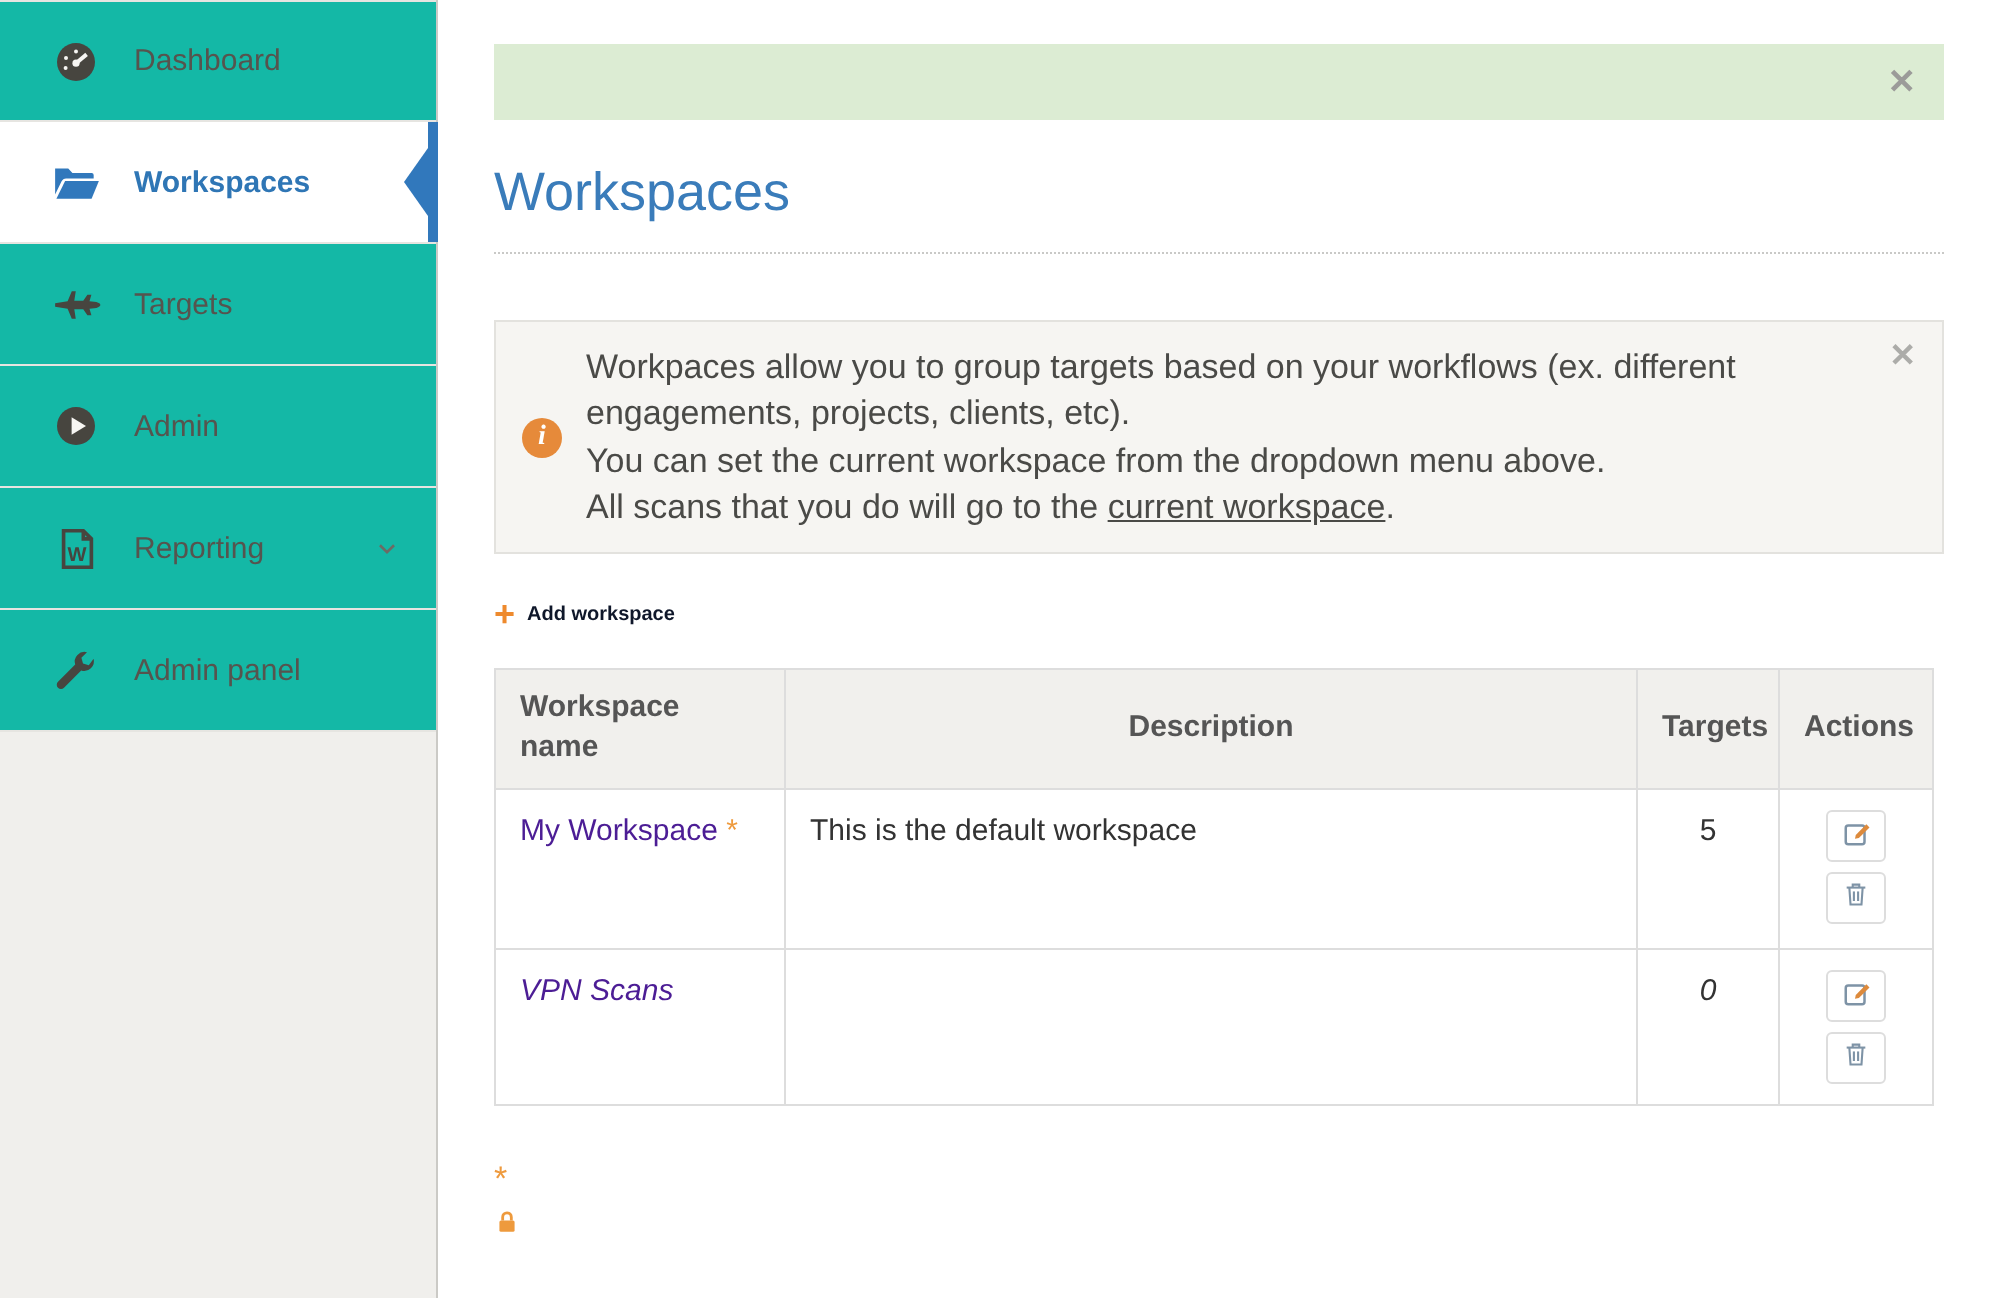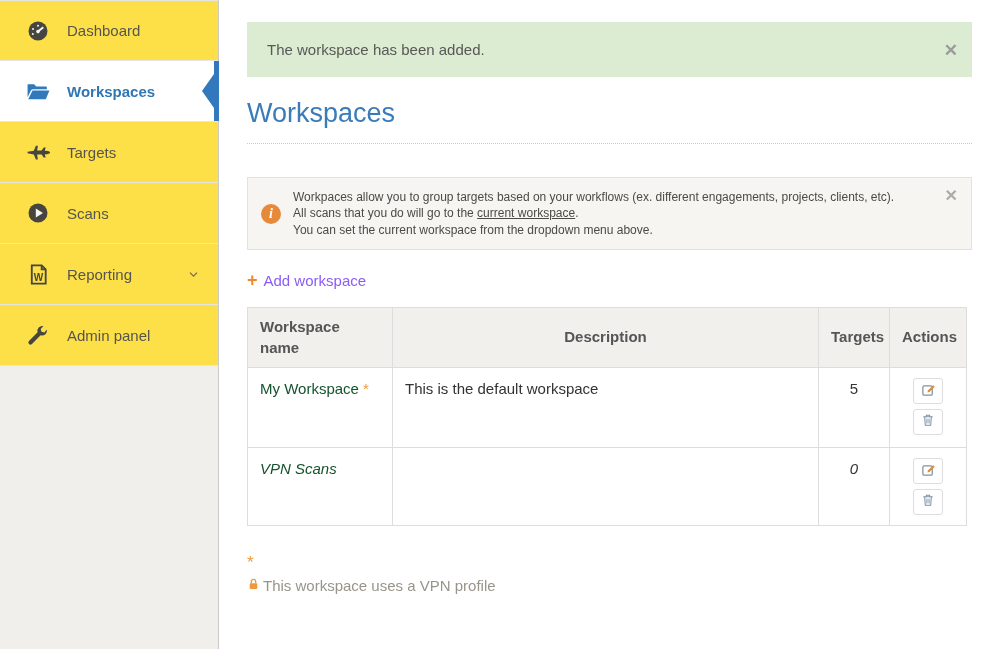--- a/index.html
+++ b/index.html
@@ -11,21 +11,21 @@
   }
   .app { display: flex; width: 998px; height: 649px; }
 
   
   .sidebar {
     width: 219px; min-width: 219px; height: 100%;
     background: #f0efec; border-right: 1px solid #cbcac6;
   }
   .side-item {
     height: 61px; display: flex; align-items: center;
-    padding-left: 21px; background: #fde047;
+    padding-left: 21px; background: #14b8a6;
     border-bottom: 1px solid #e6e5e1; position: relative;
     cursor: pointer; color: #56544e;
   }
   .side-item:first-child { border-top: 1px solid #e6e5e1; }
   .side-item .icon { width: 34px; display: flex; justify-content: center; align-items: center; margin-right: 12px; color: #47453f; }
   .side-item .lbl { font-size: 15px; }
   .side-item.active { background: #fff; color: #2f76b5; font-weight: bold; }
   .side-item.active .icon { color: #3178bc; }
   .active-arrow {
     position: absolute; right: -1px; top: 0; bottom: 0; width: 5px;
@@ -61,43 +61,43 @@
     margin-top: 33px; border: 1px solid #e3e2de; background: #f6f5f2;
     display: flex; align-items: center; padding: 11px 40px 11px 13px;
     position: relative;
   }
   .info-icon {
     min-width: 20px; width: 20px; height: 20px; border-radius: 50%;
     background: #e68a3a; color: #fff; font-weight: bold; font-size: 14px;
     display: flex; align-items: center; justify-content: center;
     margin-right: 12px; font-family: "Liberation Serif", serif; font-style: italic;
   }
-  .info-text { font-size: 12px; color: #4a4a47; line-height: 1.37; }
+  .info-text { font-size: 17px; color: #4a4a47; line-height: 1.37; }
   .info-text .u { color: #4a4a47; text-decoration: underline; cursor: pointer; }
   .box-close {
     position: absolute; top: 10px; right: 13px; color: #acaca9;
     font-weight: bold; font-size: 16px; cursor: pointer; line-height: 1;
   }
 
   .add-ws { margin: 21px 0 18px; display: flex; align-items: center; cursor: pointer; width: max-content; }
   .plus { color: #ee8a2d; font-weight: bold; font-size: 18px; margin-right: 6px; line-height: 1; }
-  .add-ws a { color: #8b5cf6; font-size: 15px; text-decoration: none; }
+  .add-ws a { color: #0f172a; font-size: 10px; text-decoration: none; font-weight: bold; }
 
   table.ws-table { border-collapse: collapse; width: 719px; table-layout: fixed; }
   .ws-table th, .ws-table td { border: 1px solid #ddd; font-size: 15px; }
   .ws-table th {
     background: #f1f0ed; color: #555; padding: 9px 12px;
     line-height: 1.35; vertical-align: middle; font-weight: bold;
   }
   .ws-table th.left { text-align: left; padding-left: 12px; }
   .ws-table td { vertical-align: top; padding: 12px; background: #fff; }
   .ws-table td.center { text-align: center; }
   tr.row-1 td { height: 80px; }
   tr.row-2 td { height: 72px; font-style: italic; }
-  .ws-link { color: #14532d; text-decoration: none; cursor: pointer; }
+  .ws-link { color: #4c1d95; text-decoration: none; cursor: pointer; }
   .star { color: #ee9a3d; }
   td.desc { color: #333; margin-top: 16px; }
   td.actions-cell { padding: 10px 0; }
   .action-btns { display: flex; flex-direction: column; align-items: center; gap: 5px; }
   .abtn {
     width: 30px; height: 26px; background: #fff; border: 1px solid #ddd;
     border-radius: 3px; display: flex; align-items: center; justify-content: center;
     cursor: pointer; padding: 0;
   }
 
@@ -147,21 +147,21 @@
       <span class="lbl">Targets</span>
     </div>
 
     <div class="side-item">
       <span class="icon">
         <svg width="24" height="24" viewBox="0 0 24 24">
           <circle cx="12" cy="12" r="9.5" fill="currentColor"></circle>
           <path d="M9.8 7.6l7.2 4.4-7.2 4.4z" fill="#f7f6f3"></path>
         </svg>
       </span>
-      <span class="lbl">Scans</span>
+      <span class="lbl">Admin</span>
     </div>
 
 
     <div class="side-item">
       <span class="icon">
         <svg width="23" height="23" viewBox="0 0 24 24">
           <path d="M5 2.5h10.3l4.2 4.2V21.5H5z" fill="none" stroke="currentColor" stroke-width="1.9"></path>
           <path d="M15.3 2.5v4.2h4.2" fill="none" stroke="currentColor" stroke-width="1.9"></path>
           <text x="12" y="18.4" text-anchor="middle" font-size="10.5" font-weight="bold" fill="currentColor" font-family="'Liberation Sans',sans-serif">W</text>
         </svg>
@@ -182,33 +182,32 @@
         </svg>
       </span>
       <span class="lbl">Admin panel</span>
     </div>
 
   </nav>
 
   <main class="main">
 
     <div class="alert">
-      <span>The workspace has been added.</span>
       <span class="alert-close">✕</span>
     </div>
 
     <h1 class="page-title">Workspaces</h1>
     <div class="divider"></div>
 
     <div class="info-box">
       <span class="info-icon">i</span>
       <div class="info-text">
         <div>Workpaces allow you to group targets based on your workflows (ex. different engagements, projects, clients, etc).</div>
+        <div>You can set the current workspace from the dropdown menu above.</div>
         <div><span>All scans that you do will go to the </span><a class="u">current workspace</a><span>.</span></div>
-        <div>You can set the current workspace from the dropdown menu above.</div>
       </div>
       <span class="box-close">✕</span>
     </div>
 
     <div class="add-ws">
       <span class="plus">+</span>
       <a>Add workspace</a>
     </div>
 
     <table class="ws-table">
@@ -304,18 +303,17 @@
       </div>
       <div class="foot">
         <span class="marker">
           <span>
             <svg width="13" height="14" viewBox="0 0 24 24">
               <path d="M8 10.5V7.5a4 4 0 0 1 8 0v3" stroke="#ee9a3d" stroke-width="2.6" fill="none"></path>
               <rect x="5" y="10.5" width="14" height="10.5" rx="1.5" fill="#ee9a3d"></rect>
             </svg>
           </span>
         </span>
-        <span>This workspace uses a VPN profile</span>
       </div>
     </div>
 
   </main>
 </div>
 
 </body></html>

